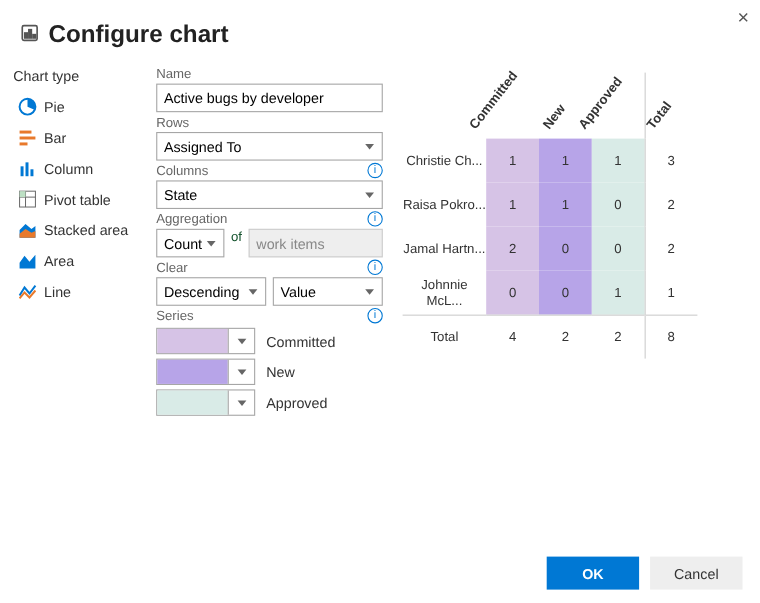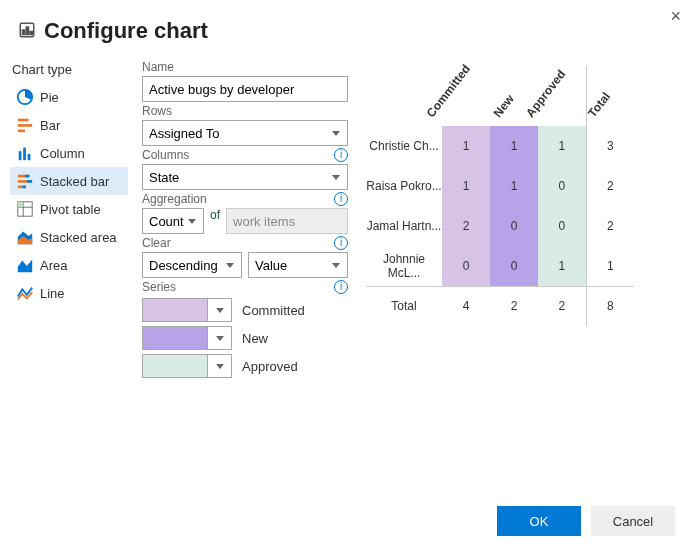--- a/index.html
+++ b/index.html
@@ -109,21 +109,21 @@
   .sep-v { border-left:1px solid #ccc; }
   .sep-h td { border-top:1px solid #ccc; }
   
   .footer {
     position:absolute; bottom:12px; right:16px;
     display:flex; gap:10px;
   }
   .btn {
     width:84px; height:30px; border:none; font-size:13px; cursor:pointer;
   }
-  .btn-ok { background:#0078d4; color:#fff; }
+  .btn-ok { background:#0078d4; color:#fff;font-weight:bold; }
   .btn-cancel { background:#eee; color:#333; }
 </style>
 </head>
 <body>
 
 <div class="close-x">×</div>
 
 <div class="header">
   <span>
     <svg viewBox="0 0 24 24" fill="none" stroke="#555" stroke-width="2">
@@ -166,33 +166,20 @@
       <span class="ic">
         <svg viewBox="0 0 20 20">
             <rect x="3" y="8" width="3" height="10" fill="#0078d4"></rect>
             <rect x="8" y="4" width="3" height="14" fill="#0078d4"></rect>
             <rect x="13" y="11" width="3" height="7" fill="#0078d4"></rect>
           </svg>
       </span>
       <span>Column</span>
     </div>
 
-    <div class="type-item selected">
-      <span class="ic">
-        <svg viewBox="0 0 20 20">
-            <rect x="2" y="3" width="8" height="3" fill="#e8792b"></rect>
-            <rect x="10" y="3" width="5" height="3" fill="#0078d4"></rect>
-            <rect x="2" y="9" width="10" height="3" fill="#e8792b"></rect>
-            <rect x="12" y="9" width="6" height="3" fill="#0078d4"></rect>
-            <rect x="2" y="15" width="5" height="3" fill="#e8792b"></rect>
-            <rect x="7" y="15" width="4" height="3" fill="#0078d4"></rect>
-          </svg>
-      </span>
-      <span>Stacked bar</span>
-    </div>
 
     <div class="type-item">
       <span class="ic">
         <svg viewBox="0 0 20 20" stroke="#666" fill="none">
             <rect x="2" y="2" width="16" height="16"></rect>
             <line x1="2" y1="8" x2="18" y2="8"></line>
             <line x1="8" y1="2" x2="8" y2="18"></line>
             <rect x="2" y="2" width="6" height="6" fill="#bde0c4" stroke="none"></rect>
           </svg>
       </span>

